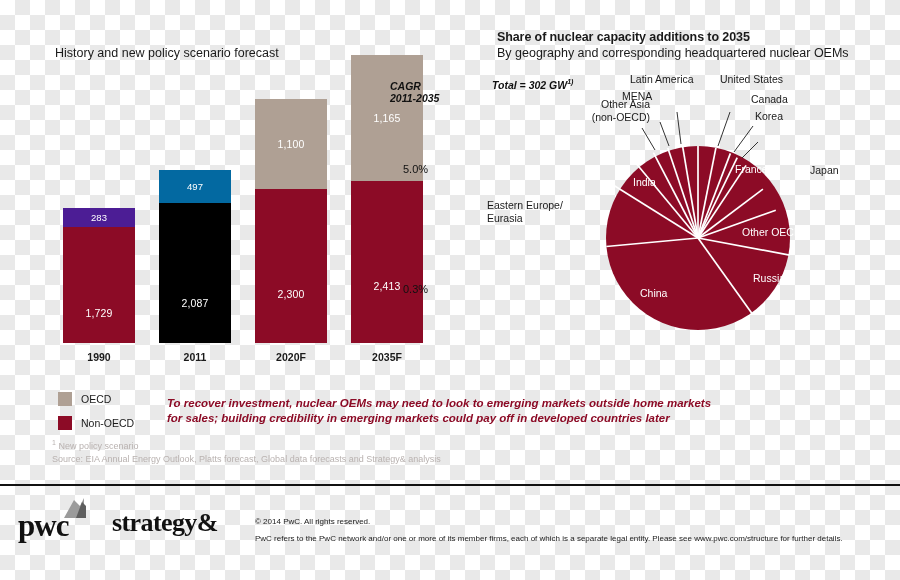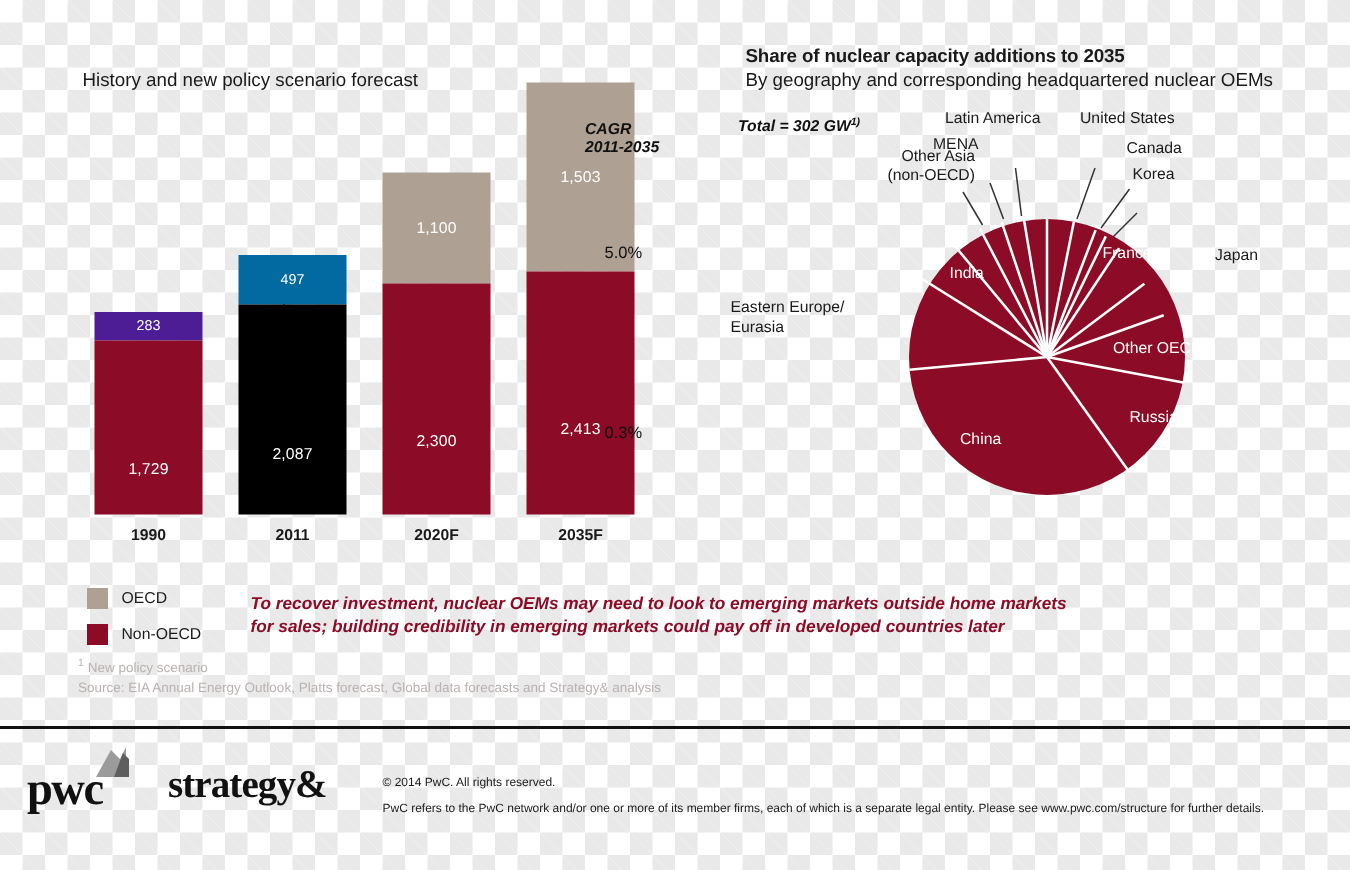--- a/index.html
+++ b/index.html
@@ -98,33 +98,33 @@
         <span class="seg-label sm">497</span>
       </div>
       <div class="seg" style="bottom:0px;height:140px;background:#000000;">
         <span class="seg-label" style="position:relative;top:30px;">2,087</span>
       </div>
       <div class="x-label" style="bottom:-20px;">2011</div>
     </div>
 
     <div class="bar-col" style="left:200px;">
       <div class="total-label" style="top:-198px;">3,400</div>
-      <div class="seg" style="bottom:154px;height:74px;background:#AFA094;">
+      <div class="seg" style="bottom:154px;height:90px;background:#AFA094;">
         <span class="seg-label">1,100</span>
       </div>
       <div class="seg" style="bottom:0px;height:154px;background:#8C0B26;">
         <span class="seg-label" style="position:relative;top:28px;">2,300</span>
       </div>
       <div class="x-label" style="bottom:-20px;">2020F</div>
     </div>
 
     <div class="bar-col" style="left:296px;">
       <div class="total-label" style="top:-258px;">4,293</div>
       <div class="seg" style="bottom:162px;height:126px;background:#AFA094;">
-        <span class="seg-label">1,503</span>
+        <span class="seg-label">1,165</span>
       </div>
       <div class="seg" style="bottom:0px;height:162px;background:#8C0B26;">
         <span class="seg-label" style="position:relative;top:24px;">2,413</span>
       </div>
       <div class="x-label" style="bottom:-20px;">2035F</div>
     </div>
   </div>
 
   <div class="cagr-head" style="left:390px;top:80px;">
     <div>CAGR</div>

